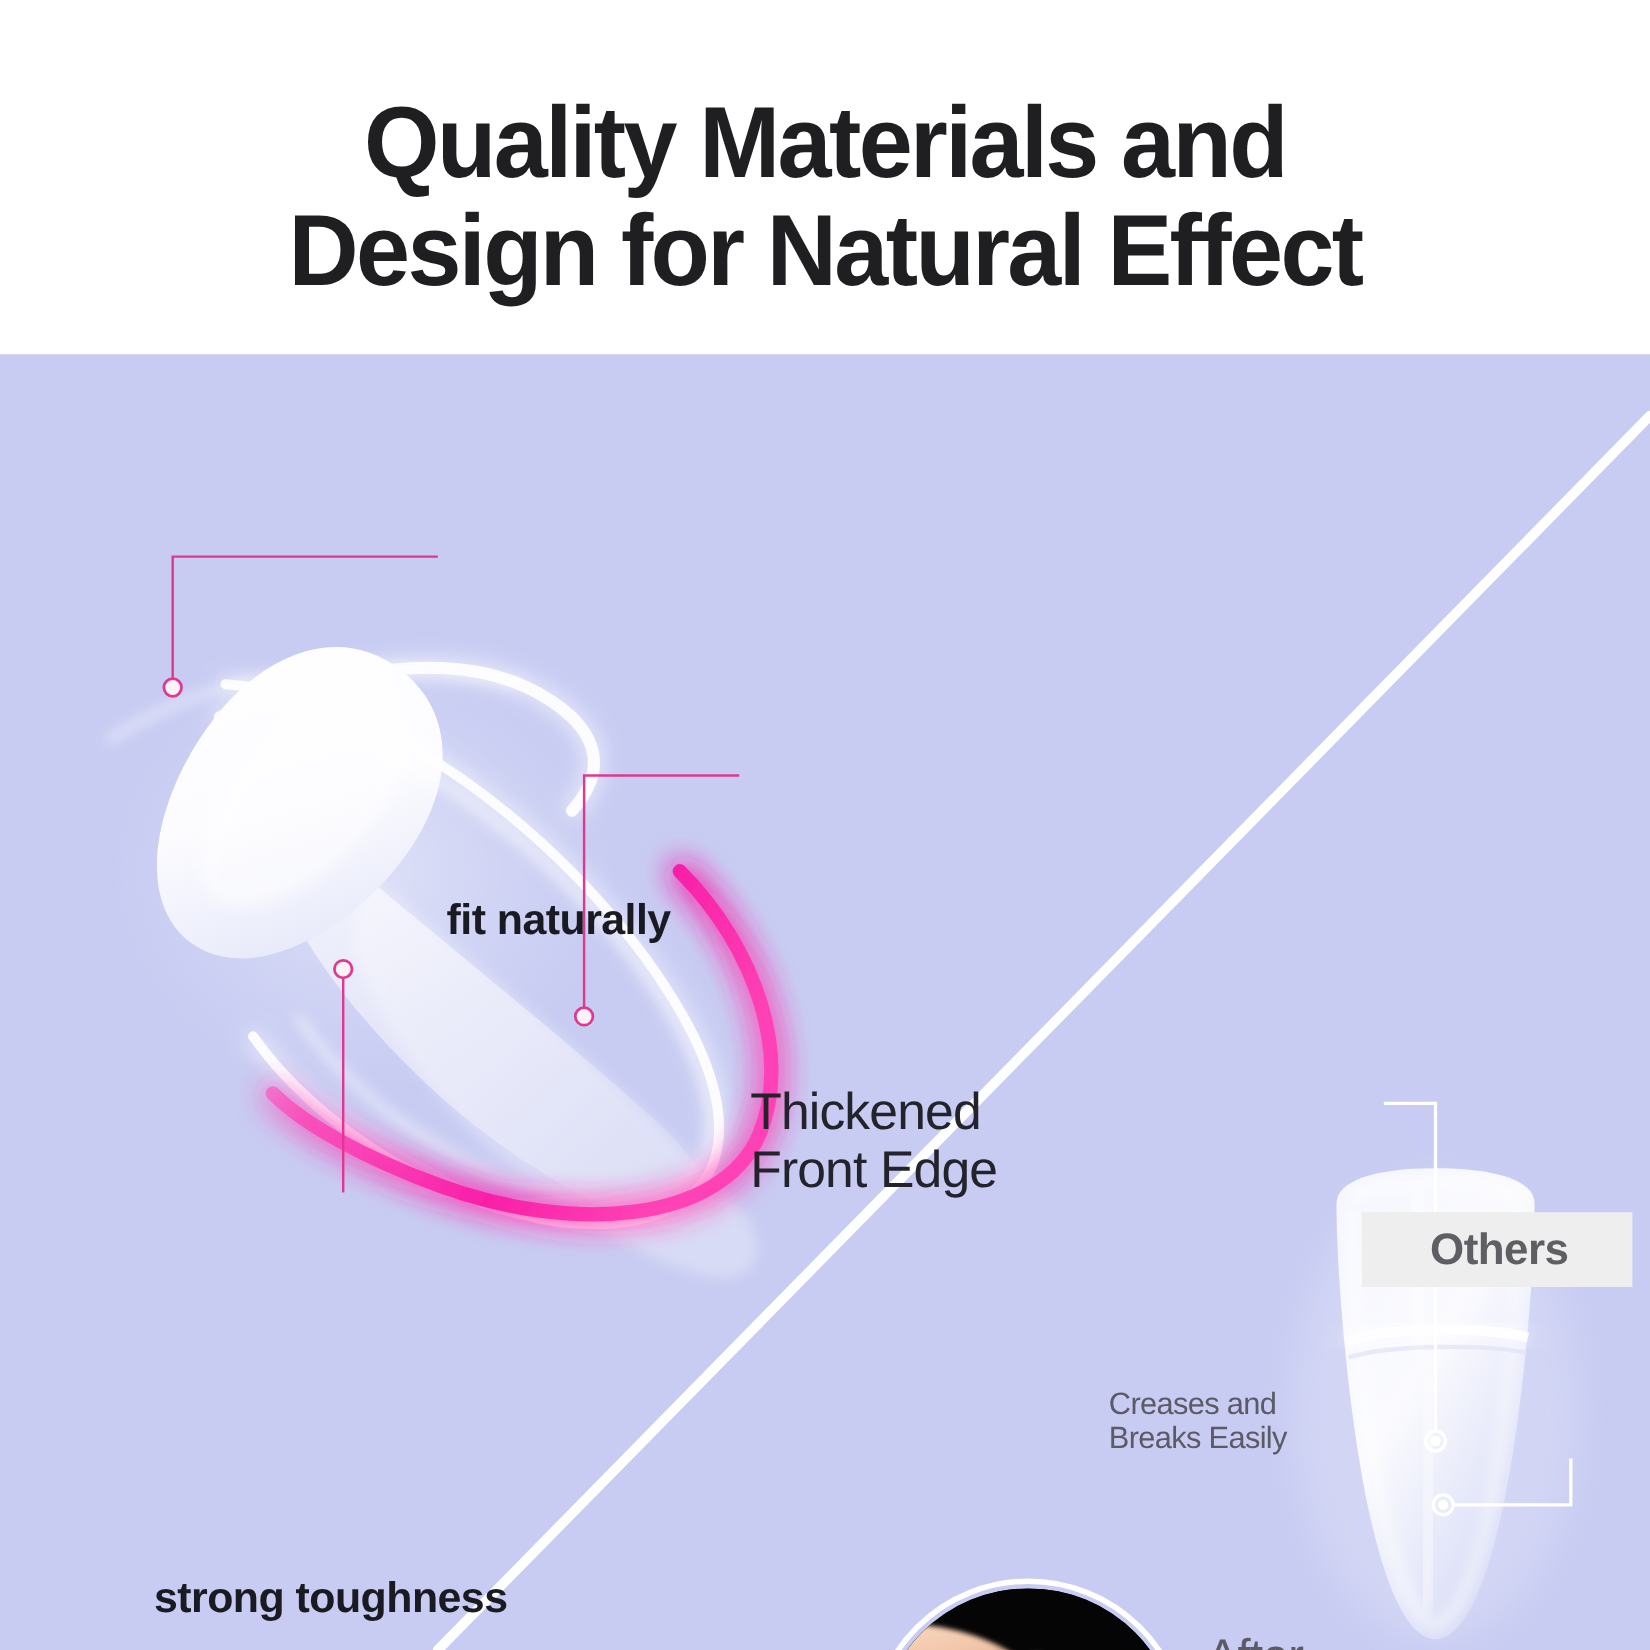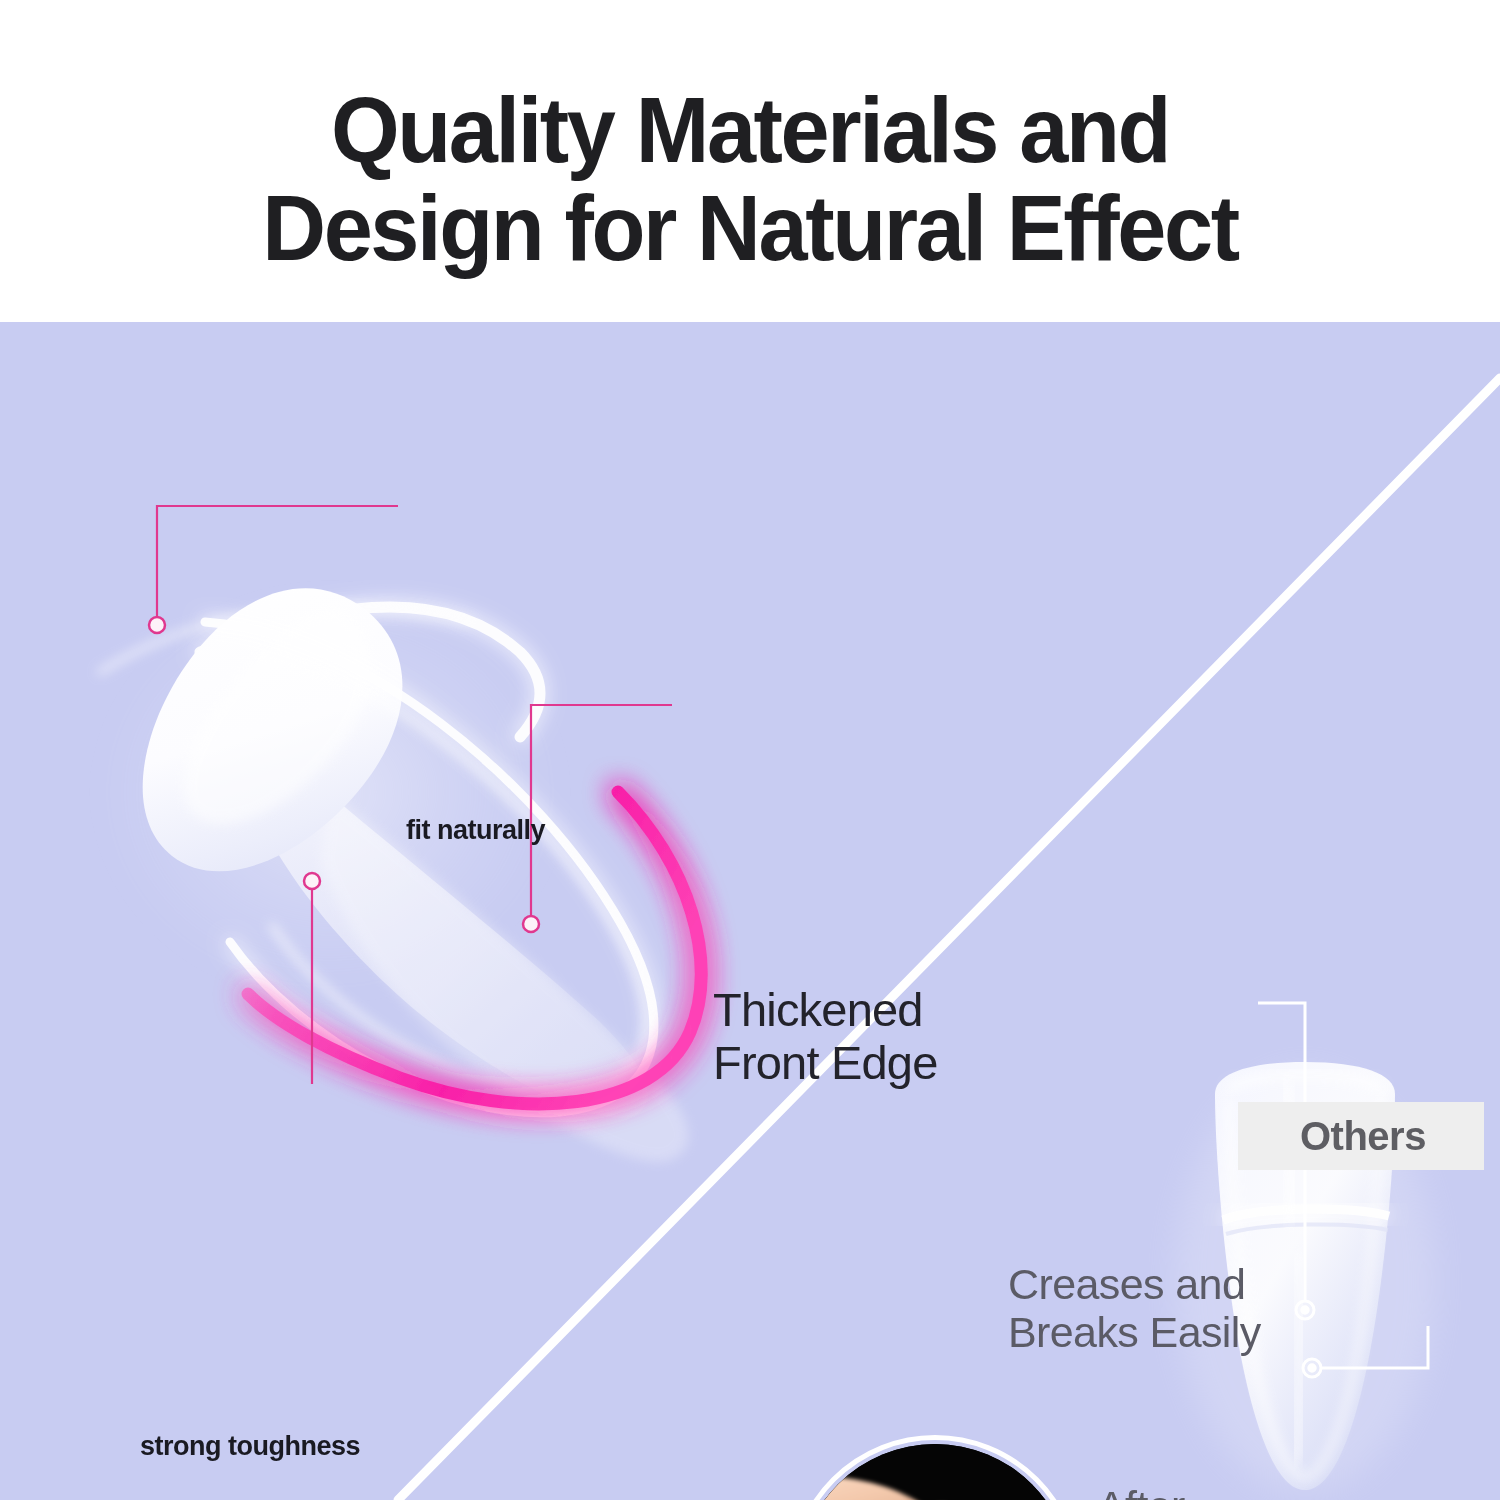--- a/index.html
+++ b/index.html
@@ -64,42 +64,42 @@
     font-family: "Liberation Sans", sans-serif;
     font-size: 47px;
     line-height: 1.12;
     color: #23232b;
     letter-spacing: -0.8px;
     white-space: pre-line;
   }
   .callout .sub {
     font-family: "Liberation Sans", sans-serif;
     font-weight: bold;
-    font-size: 27px;
+    font-size: 39px;
     line-height: 1.2;
     color: #1a1a22;
     letter-spacing: -0.5px;
     margin-top: 22px;
   }
 
   #callout-halfmatte { left: 406px; top: 470px; }
-  #callout-thickened { left: 682px; top: 662px; margin-left: 31px; }
+  #callout-thickened { left: 682px; top: 662px; }
   #callout-nocrease  { left: 140px; top: 1086px; }
 
   
   .rtext {
     position: absolute;
     font-family: "Liberation Sans", sans-serif;
     color: #5b5b66;
     letter-spacing: -0.6px;
     white-space: pre-line;
   }
   #text-creases {
     left: 1008px; top: 938px;
-    font-size: 43px;
+    font-size: 28px;
     line-height: 1.12;
     text-align: left;
   }
   #text-afterbend {
     left: 1097px; top: 1160px;
     font-size: 43px;
     line-height: 1.12;
   }
   #badge-others {
     position: absolute;

